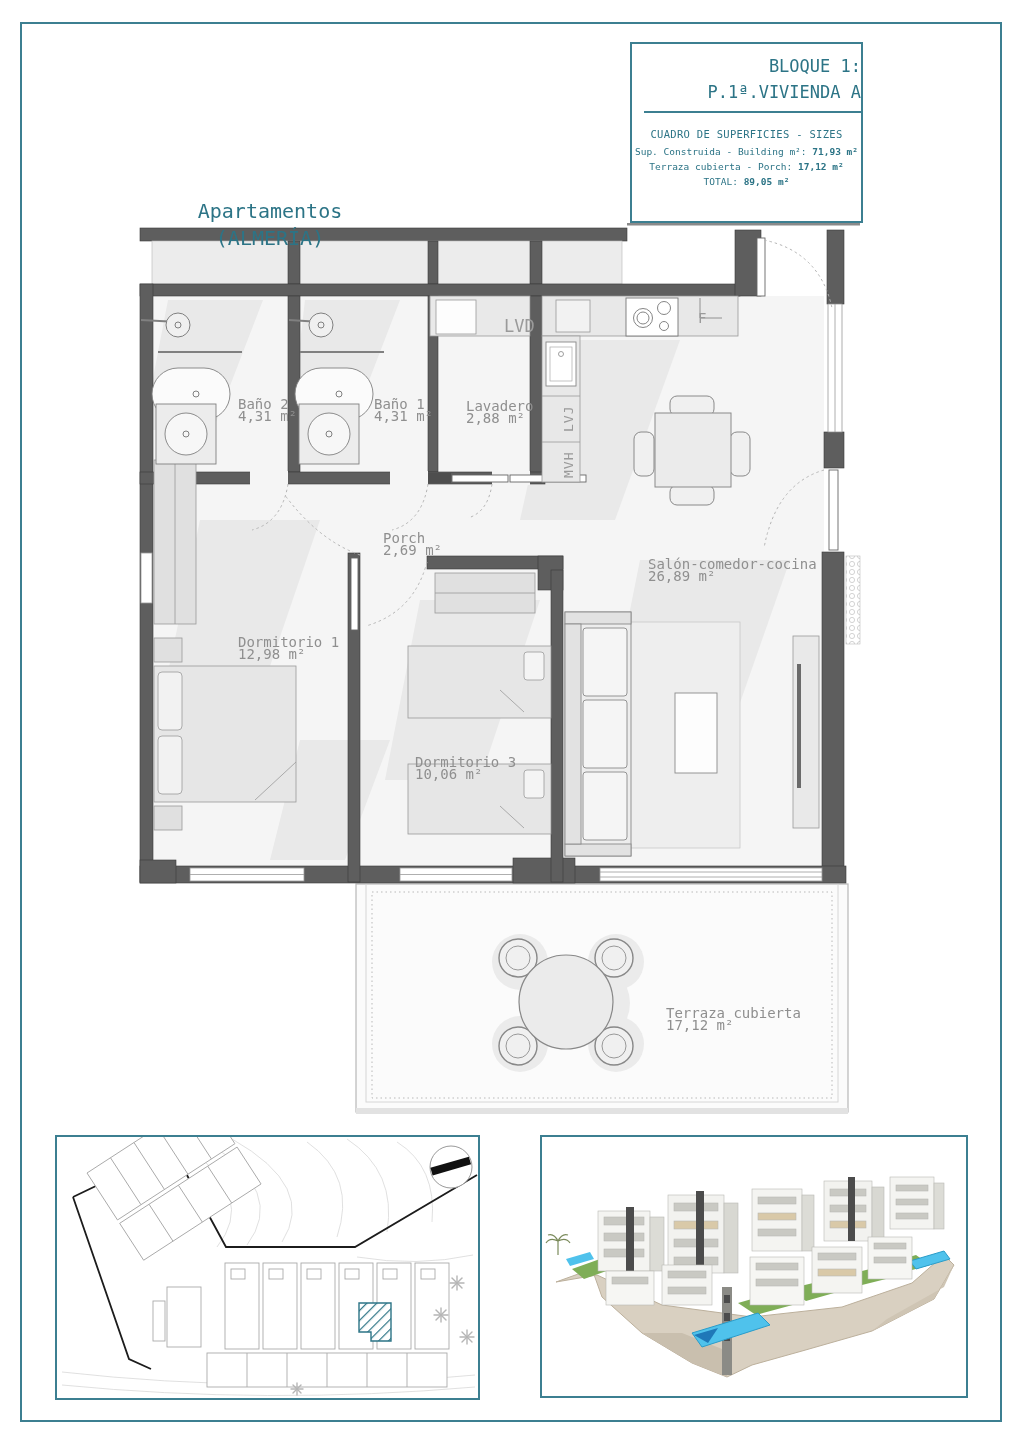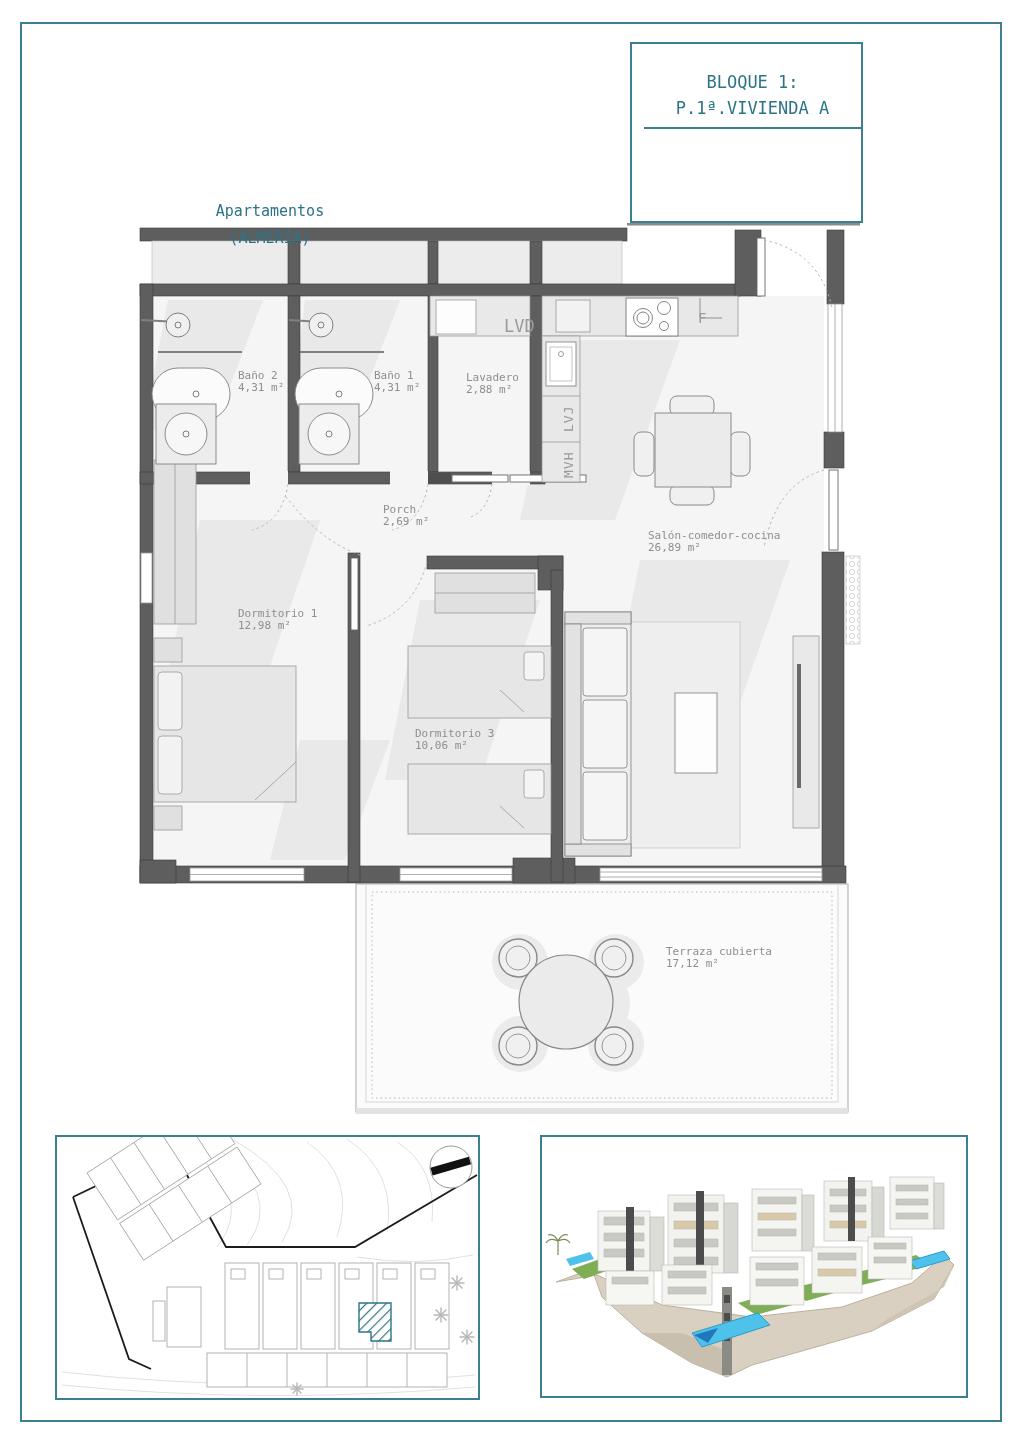--- a/index.html
+++ b/index.html
@@ -2,29 +2,29 @@
 <html><head>
 <meta charset="utf-8">
 <style>
   html,body{margin:0;padding:0;background:#ffffff;}
   body{width:1024px;height:1448px;position:relative;font-family:"DejaVu Sans Mono",monospace;}
   .page{position:absolute;left:0;top:0;width:1024px;height:1448px;background:#fff;overflow:hidden;}
   .frame{position:absolute;left:20px;top:22px;width:982px;height:1400px;border:2px solid #3c7f91;box-sizing:border-box;}
   .abs{position:absolute;}
   
   .proj-title{left:140px;top:104px;width:260px;text-align:center;font-size:20px;letter-spacing:.5px;color:#2c7486;}
-  .location{left:140px;top:198px;width:260px;text-align:center;font-size:15px;line-height:27px;color:#2c7486;}
+  .location{left:140px;top:198px;width:260px;text-align:center;font-size:20px;line-height:27px;color:#2c7486;}
   
   .tblock{left:630px;top:42px;width:233px;height:181px;border:2px solid #3c7f91;box-sizing:border-box;background:#fff;}
-  .tblock .head{padding-top:25px;text-align:center;font-size:17px;line-height:26px;color:#2c7486;border-bottom:2px solid #3c7f91;padding-bottom:6px;margin-left:12px;}
+  .tblock .head{padding-top:9px;text-align:right;font-size:17px;line-height:26px;color:#2c7486;border-bottom:2px solid #3c7f91;padding-bottom:6px;margin-left:12px;}
   .tblock .sizes{padding-top:14px;text-align:center;font-size:9.5px;line-height:15px;color:#2c7486;}
   .tblock .sizes .tt{font-size:10.5px;letter-spacing:.3px;margin-bottom:2px;}
   .tblock b{font-weight:bold;}
   
-  .rlabel{font-size:11px;line-height:12px;color:#8f8f8f;white-space:nowrap;}
+  .rlabel{font-size:14px;line-height:12px;color:#8f8f8f;white-space:nowrap;margin-top:28px;}
   .rlabel .nm,.rlabel .ar{display:block;}
   .appl{color:#9a9a9a;white-space:nowrap;}
   .appl.lvd{left:504px;top:316px;font-size:17px;}
   .appl.f{left:698px;top:310px;font-size:14px;}
   .appl.vert{transform:rotate(-90deg);transform-origin:left top;font-size:13px;letter-spacing:1px;}
   .appl.lvj{left:561px;top:432px;}
   .appl.mvh{left:561px;top:478px;}
   
   .siteplan-box{left:55px;top:1135px;width:425px;height:265px;border:2px solid #3c7f91;box-sizing:border-box;background:#fff;}
   .render-box{left:540px;top:1135px;width:428px;height:263px;border:2px solid #3c7f91;box-sizing:border-box;background:#fff;}
@@ -253,20 +253,26 @@
   <div class="abs location">
     <div>Apartamentos</div>
     <div>(ALMERÍA)</div>
   </div>
 
   <div class="abs tblock">
     <div class="head">
       <div>BLOQUE 1:</div>
       <div>P.1ª.VIVIENDA A</div>
     </div>
+    <div class="sizes">
+      <div class="tt">CUADRO DE SUPERFICIES - SIZES</div>
+      <div><span>Sup. Construida - Building m²:</span> <b>71,93 m²</b></div>
+      <div><span>Terraza cubierta - Porch:</span> <b>17,12 m²</b></div>
+      <div><span>TOTAL:</span> <b>89,05 m²</b></div>
+    </div>
   </div>
 
   <div class="abs rlabel" style="left:238px;top:370px">
       <span class="nm">Baño 2</span>
       <span class="ar">4,31 m²</span>
     </div>
   <div class="abs rlabel" style="left:374px;top:370px">
       <span class="nm">Baño 1</span>
       <span class="ar">4,31 m²</span>
     </div>
@@ -283,21 +289,21 @@
       <span class="ar">26,89 m²</span>
     </div>
   <div class="abs rlabel" style="left:238px;top:608px">
       <span class="nm">Dormitorio 1</span>
       <span class="ar">12,98 m²</span>
     </div>
   <div class="abs rlabel" style="left:415px;top:728px">
       <span class="nm">Dormitorio 3</span>
       <span class="ar">10,06 m²</span>
     </div>
-  <div class="abs rlabel" style="left:666px;top:946px">
+  <div class="abs rlabel" style="left:666px;top:979px">
       <span class="nm">Terraza cubierta</span>
       <span class="ar">17,12 m²</span>
     </div>
 
   <div class="abs appl lvd">LVD</div>
   <div class="abs appl vert lvj">LVJ</div>
   <div class="abs appl vert mvh">MVH</div>
   <div class="abs appl f">F</div>
 
   <div class="abs siteplan-box">

